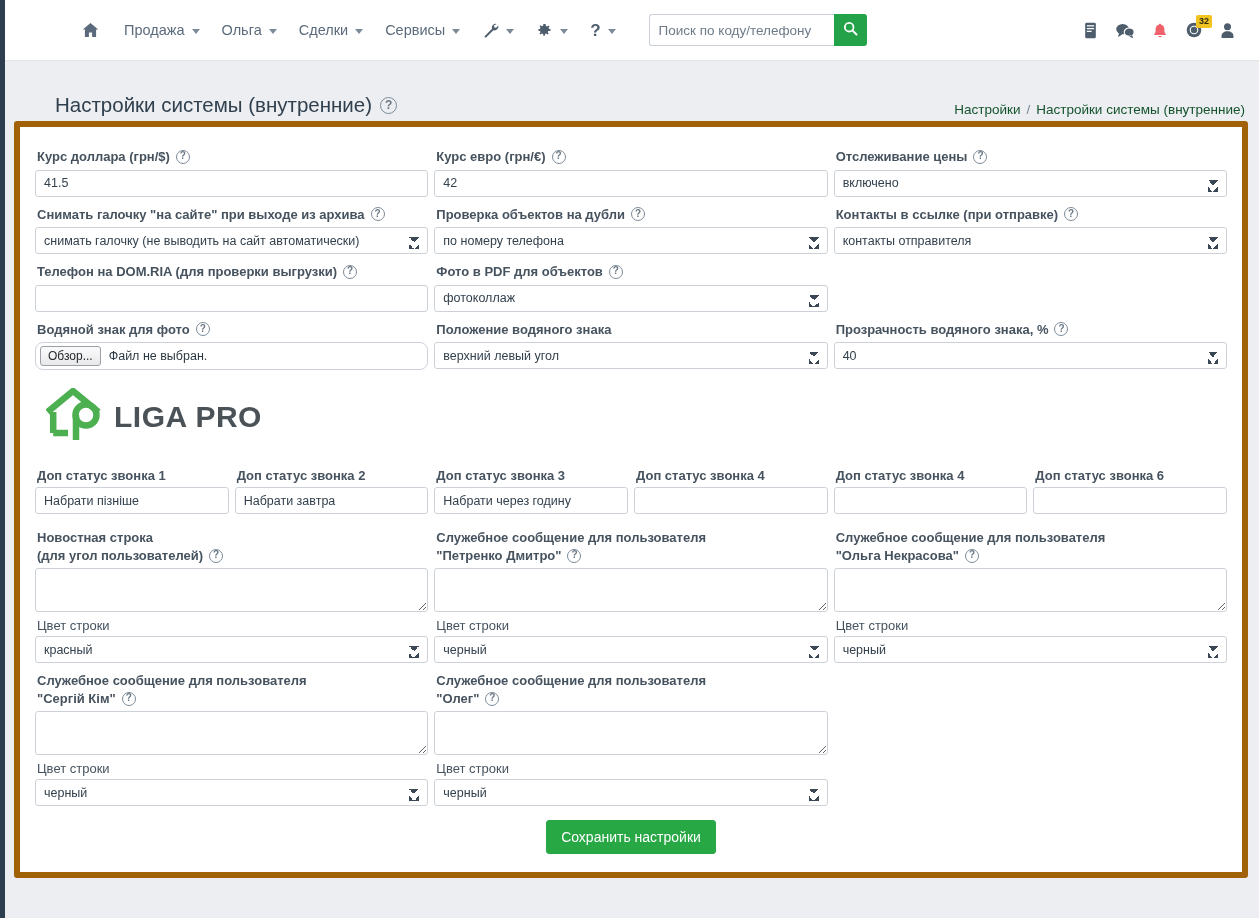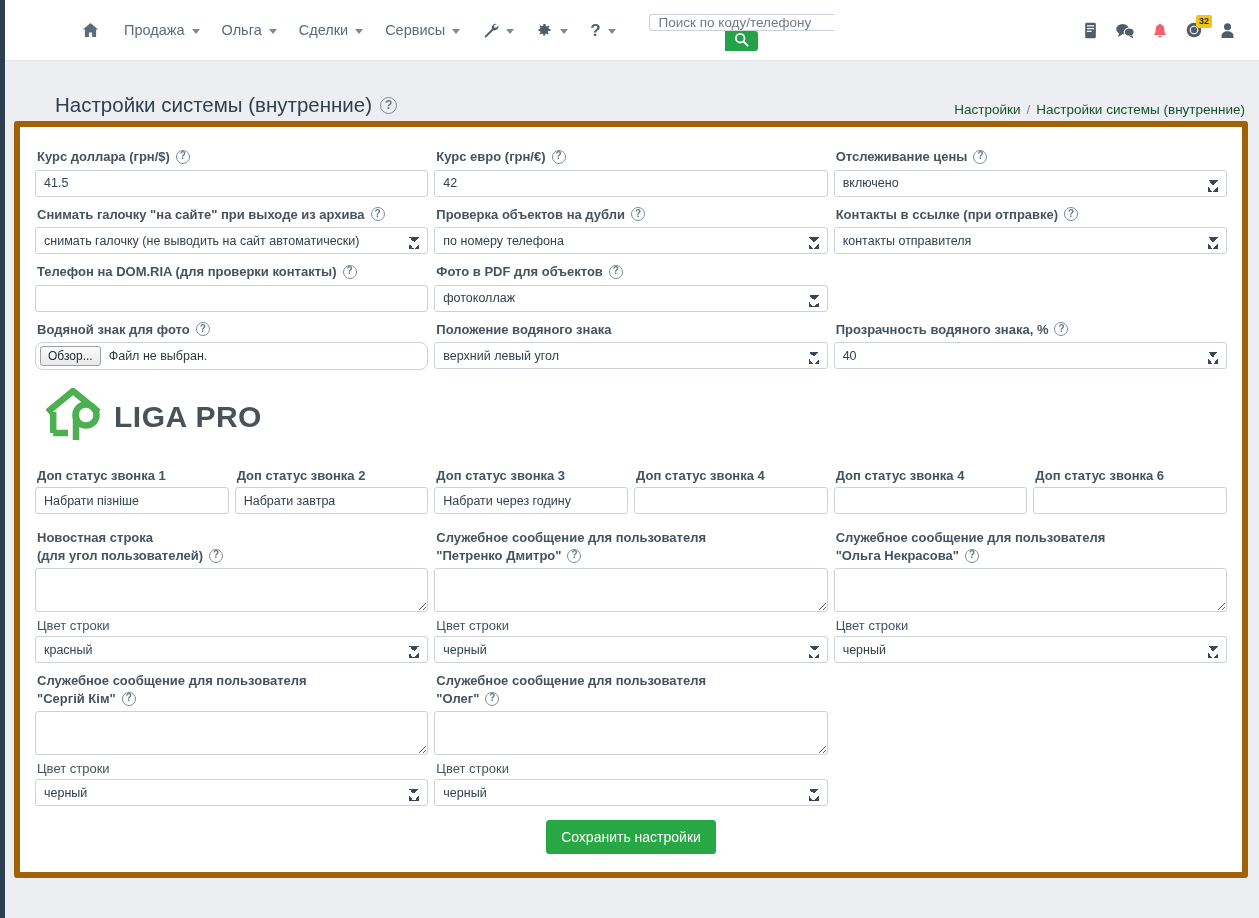--- a/index.html
+++ b/index.html
@@ -40,21 +40,20 @@
     border-left: 4px solid transparent; border-right: 4px solid transparent;
     border-top: 5px solid #7a8a99; margin-left: 2px; position: relative; top: 1px;
   }
   .nav-icon svg { display: block; }
   .home-icon { padding-right: 14px; }
 
   
   .search-wrap {
     display: flex; align-items: center; margin-left: 22px;
     height: 32px;
-    flex-direction: column;
   }
   .search-input {
     width: 185px; height: 32px;
     border: 1px solid #ccd2d8; border-right: none;
     border-radius: 3px 0 0 3px;
     padding: 0 9px; font-size: 13.5px; color: #34414d;
     font-family: "Liberation Sans", sans-serif;
     outline: none; background: #fff;
   }
   .search-input::placeholder { color: #6d7b88; }
@@ -379,21 +378,21 @@
         </label>
         <select class="sel">
           <option>контакты отправителя</option>
         </select>
       </div>
     </div>
 
     <div class="row">
       <div class="col col-4">
         <label class="fl">
-          <span>Телефон на DOM.RIA (для проверки контакты)</span>
+          <span>Телефон на DOM.RIA (для проверки выгрузки)</span>
           <span class="help"></span>
         </label>
         <input class="tf" type="text" value="" style="">
       </div>
       <div class="col col-4">
         <label class="fl">
           <span>Фото в PDF для объектов</span>
           <span class="help"></span>
         </label>
         <select class="sel">

